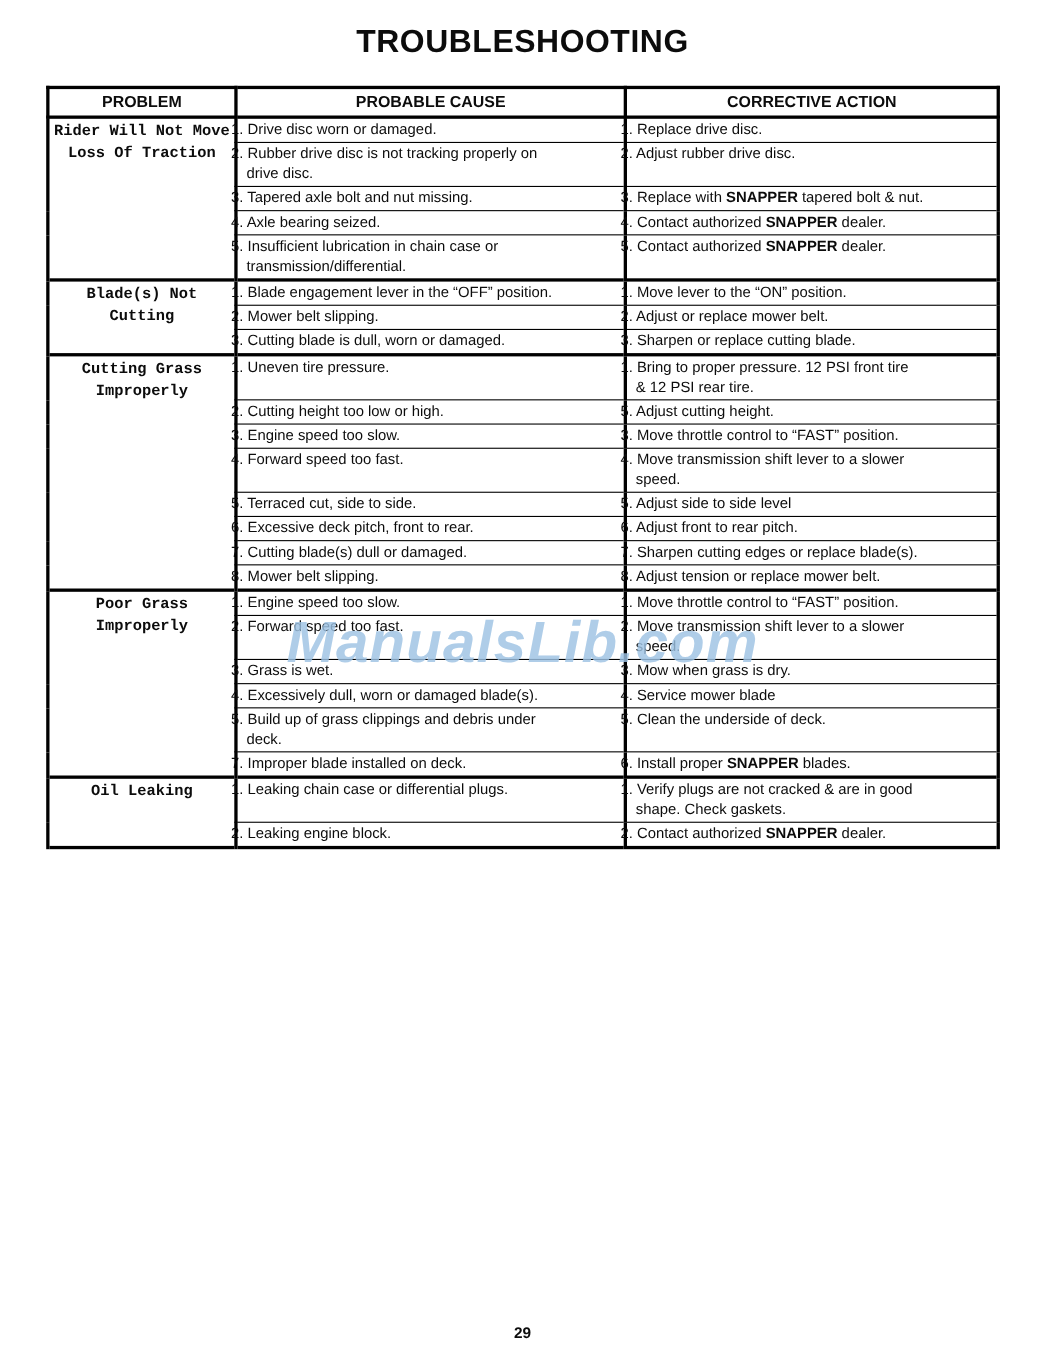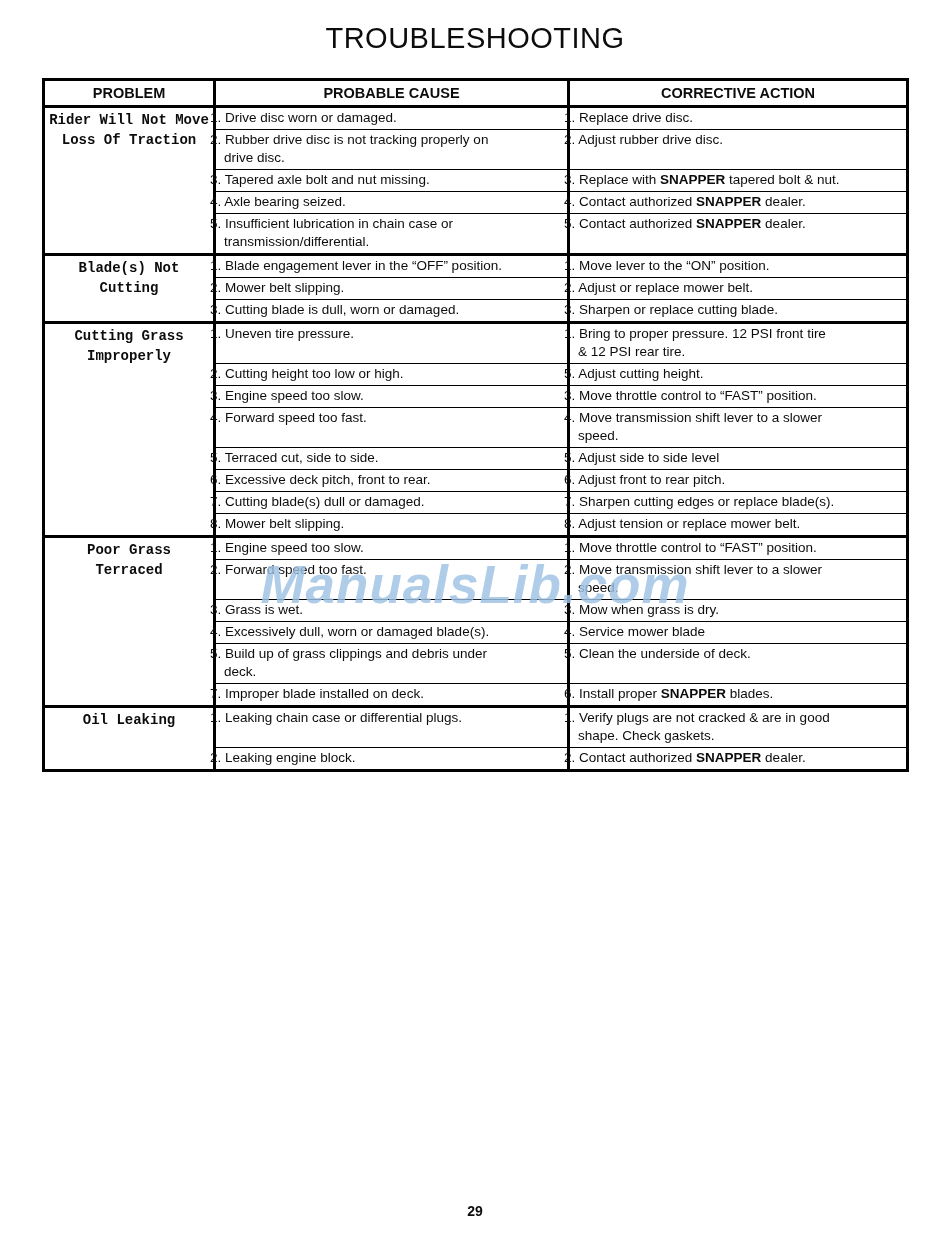--- a/index.html
+++ b/index.html
@@ -14,21 +14,21 @@
     font-family: "Liberation Sans", sans-serif;
     color: #111;
   }
   .page-title {
     position: absolute;
     top: 22px;
     left: 0;
     width: 100%;
     text-align: center;
     font-size: 29px;
-    font-weight: normal;
+    font-weight: bold;
     letter-spacing: 0.5px;
     color: #0c0c0c;
   }
   table.ts-table {
     position: absolute;
     left: 42px;
     top: 78px;
     width: 864px;
     border-collapse: collapse;
     table-layout: fixed;
@@ -185,21 +185,21 @@
       <td class="cause-cell">7. Cutting blade(s) dull or damaged.</td>
       <td class="action-cell">7. Sharpen cutting edges or replace blade(s).</td>
     </tr>
     <tr>
       <td class="cause-cell">8. Mower belt slipping.</td>
       <td class="action-cell">8. Adjust tension or replace mower belt.</td>
     </tr>
 
     <tr class="sec">
       <td class="problem-cell" rowspan="6">Poor Grass
-Terraced</td>
+Improperly</td>
       <td class="cause-cell">1. Engine speed too slow.</td>
       <td class="action-cell">1. Move throttle control to “FAST” position.</td>
     </tr>
     <tr>
       <td class="cause-cell">2. Forward speed too fast.</td>
       <td class="action-cell">2. Move transmission shift lever to a slower
 speed.</td>
     </tr>
     <tr>
       <td class="cause-cell">3. Grass is wet.</td>

